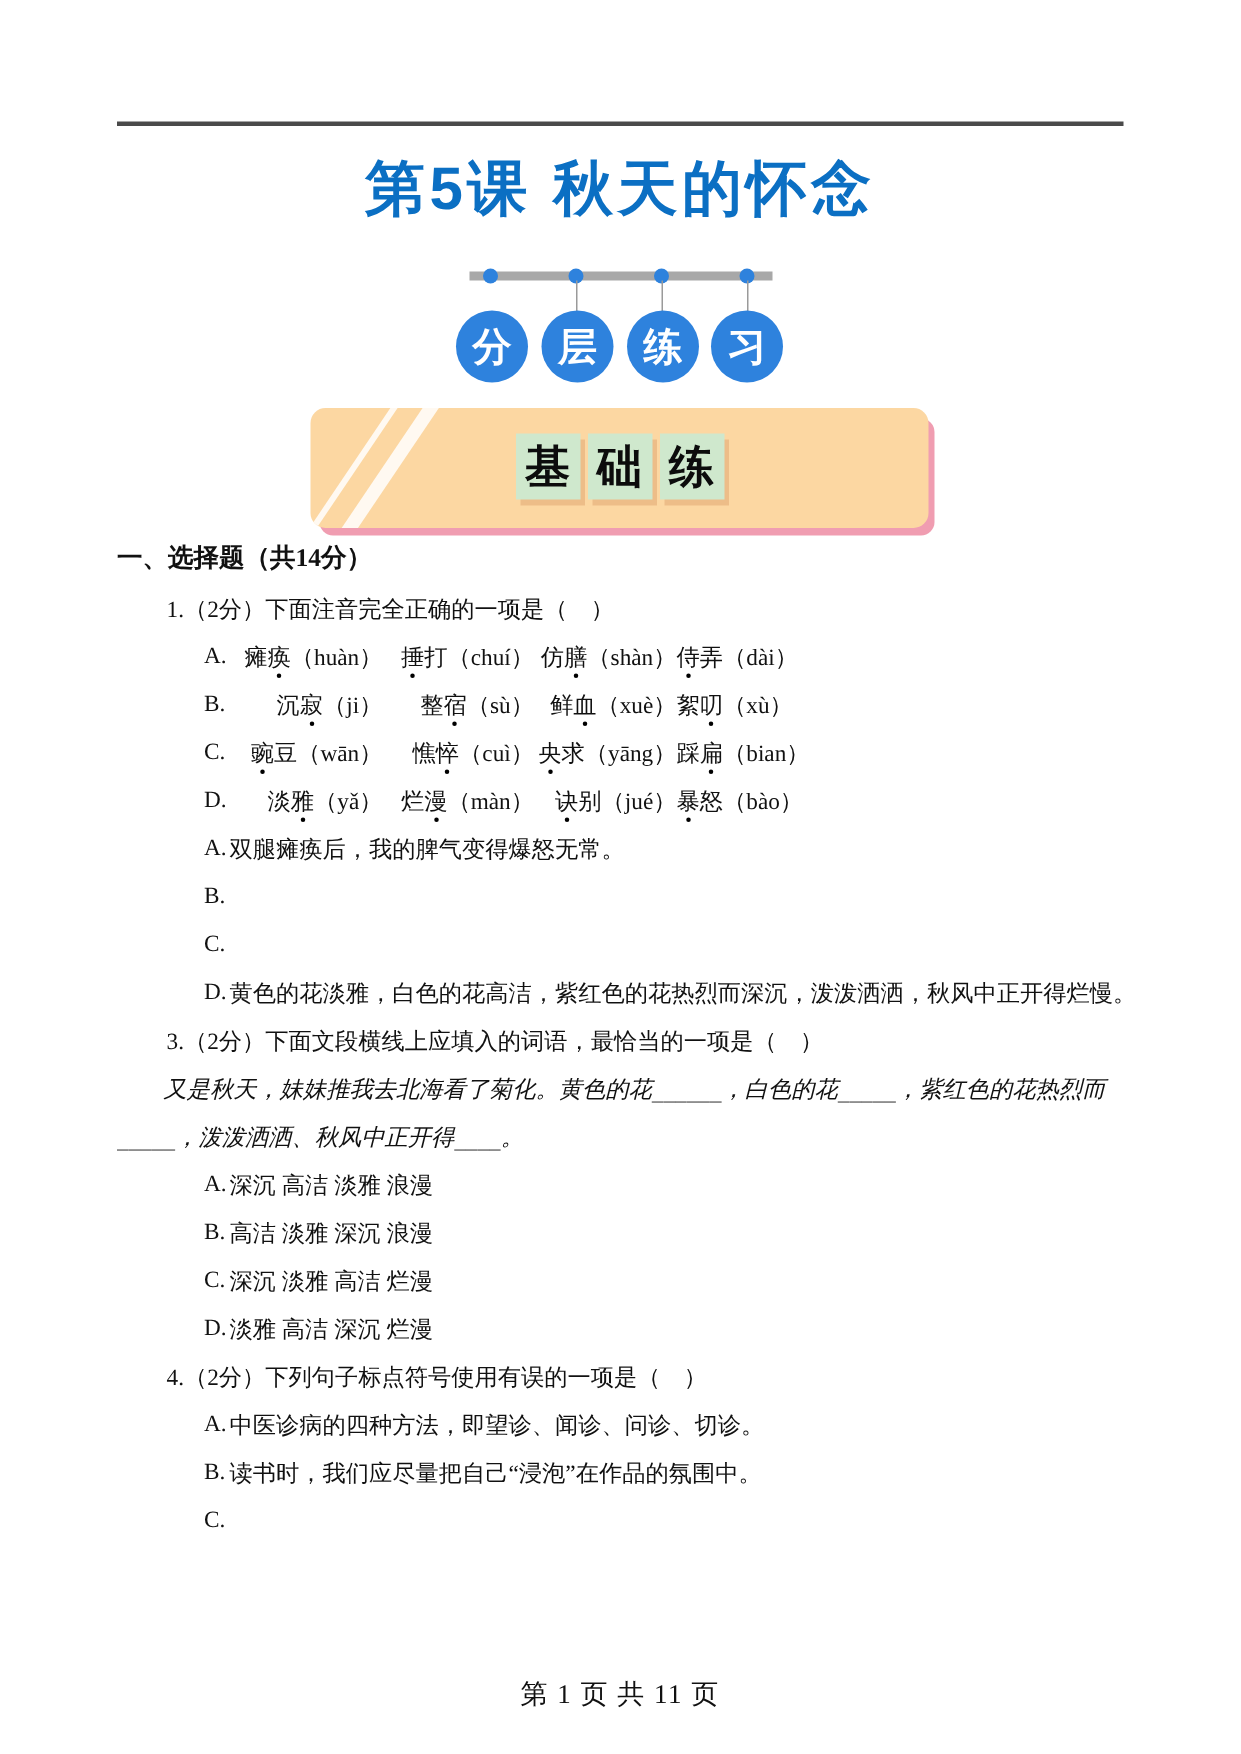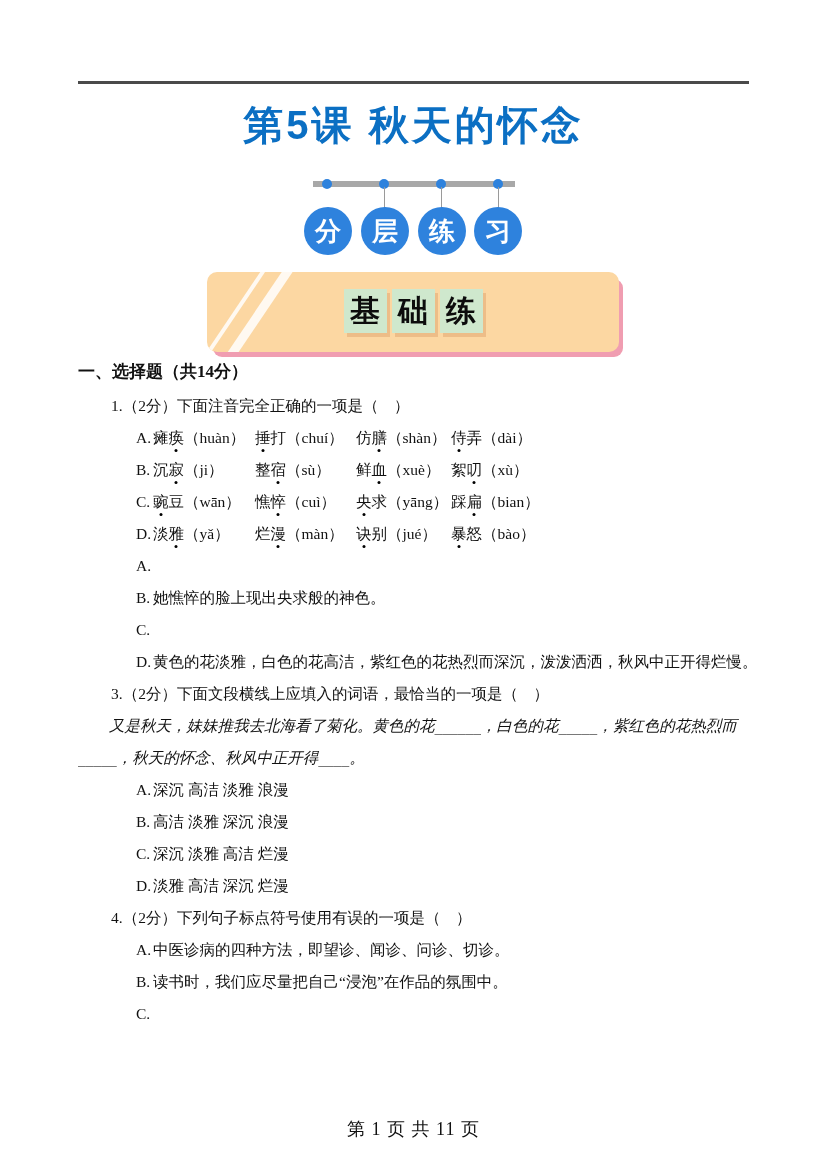--- a/index.html
+++ b/index.html
@@ -56,21 +56,21 @@
   
   .section-heading{
     position:absolute;top:360px;left:78px;font-weight:bold;font-size:17px;
     font-family:"Liberation Serif","DejaVu Serif",serif;
   }
   .questions{position:absolute;top:390px;left:78px;width:676px;font-size:15.5px;}
   .row{height:32px;display:flex;align-items:center;white-space:nowrap;margin-left:33px;}
   .row.option{padding-left:25px;}
   .olabel{display:inline-block;width:17px;flex:none;}
   .otext{display:inline-block;}
-  .term{display:inline-block;}
+  .term{display:inline-block;text-align:right;}
   .term0{min-width:102px;}.term1{min-width:101px;}.term2{min-width:95px;}
   .passage{
     line-height:32px;min-height:64px;text-indent:2em;white-space:normal;
     font-style:italic;font-family:"DejaVu Serif","Liberation Serif",serif;font-size:15.5px;
   }
   .emph{position:relative;display:inline-block;}
   .emph::after{
     content:"";position:absolute;left:50%;bottom:-3px;transform:translateX(-50%);
     width:3px;height:3px;border-radius:50%;background:#000;
   }
@@ -140,34 +140,34 @@
       </div>
       <div class="row option">
         <span class="olabel">D.</span>
         <span class="term term0">淡<span class="emph">雅</span>（yǎ）</span>
         <span class="term term1">烂<span class="emph">漫</span>（màn）</span>
         <span class="term term2"><span class="emph">诀</span>别（jué）</span>
         <span class="term term3"><span class="emph">暴</span>怒（bào）</span>
       </div>
       <div class="row option">
         <span class="olabel">A.</span>
+        <span class="otext">双腿瘫痪后，我的脾气变得爆怒无常。</span>
       </div>
       <div class="row option">
         <span class="olabel">B.</span>
-        <span class="otext">她憔悴的脸上现出央求般的神色。</span>
       </div>
       <div class="row option">
         <span class="olabel">C.</span>
       </div>
       <div class="row option">
         <span class="olabel">D.</span>
         <span class="otext">黄色的花淡雅，白色的花高洁，紫红色的花热烈而深沉，泼泼洒洒，秋风中正开得烂慢。</span>
       </div>
       <div class="row stem">3.（2分）下面文段横线上应填入的词语，最恰当的一项是（　）</div>
-      <div class="passage">又是秋天，妹妹推我去北海看了菊化。黄色的花______，白色的花_____，紫红色的花热烈而_____，秋天的怀念、秋风中正开得____。</div>
+      <div class="passage">又是秋天，妹妹推我去北海看了菊化。黄色的花______，白色的花_____，紫红色的花热烈而_____，泼泼洒洒、秋风中正开得____。</div>
       <div class="row option">
         <span class="olabel">A.</span>
         <span class="otext">深沉 高洁 淡雅 浪漫</span>
       </div>
       <div class="row option">
         <span class="olabel">B.</span>
         <span class="otext">高洁 淡雅 深沉 浪漫</span>
       </div>
       <div class="row option">
         <span class="olabel">C.</span>

